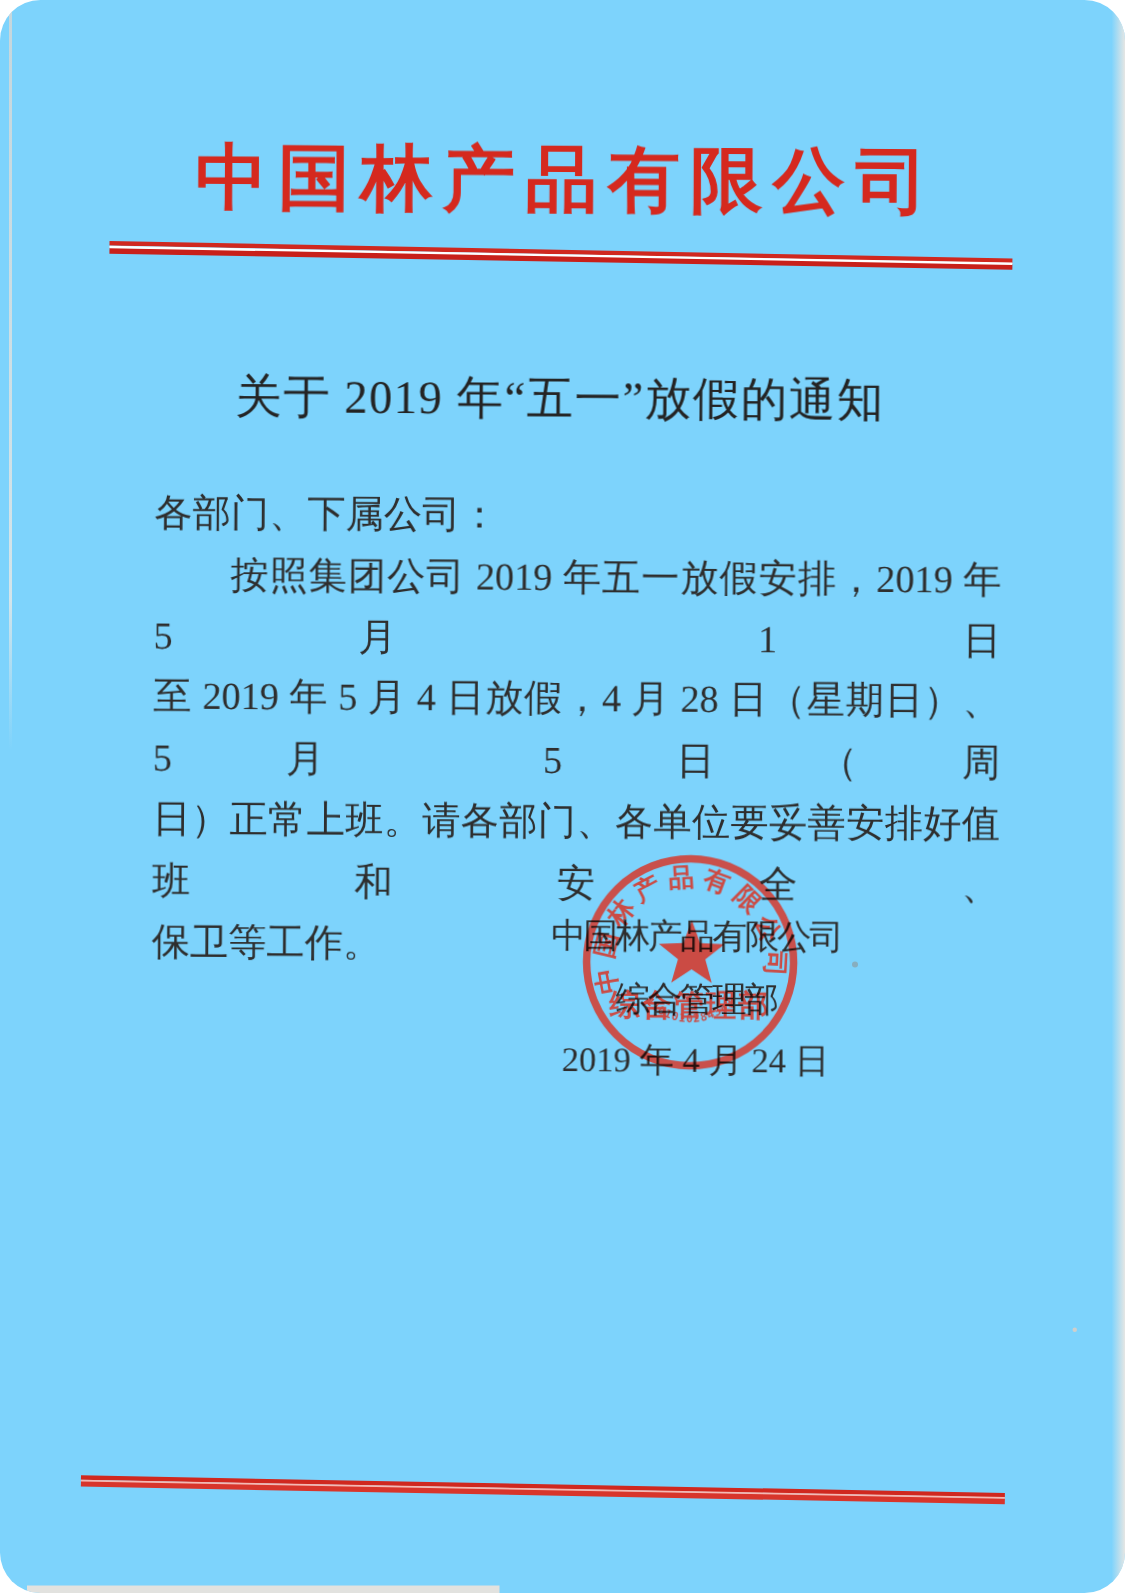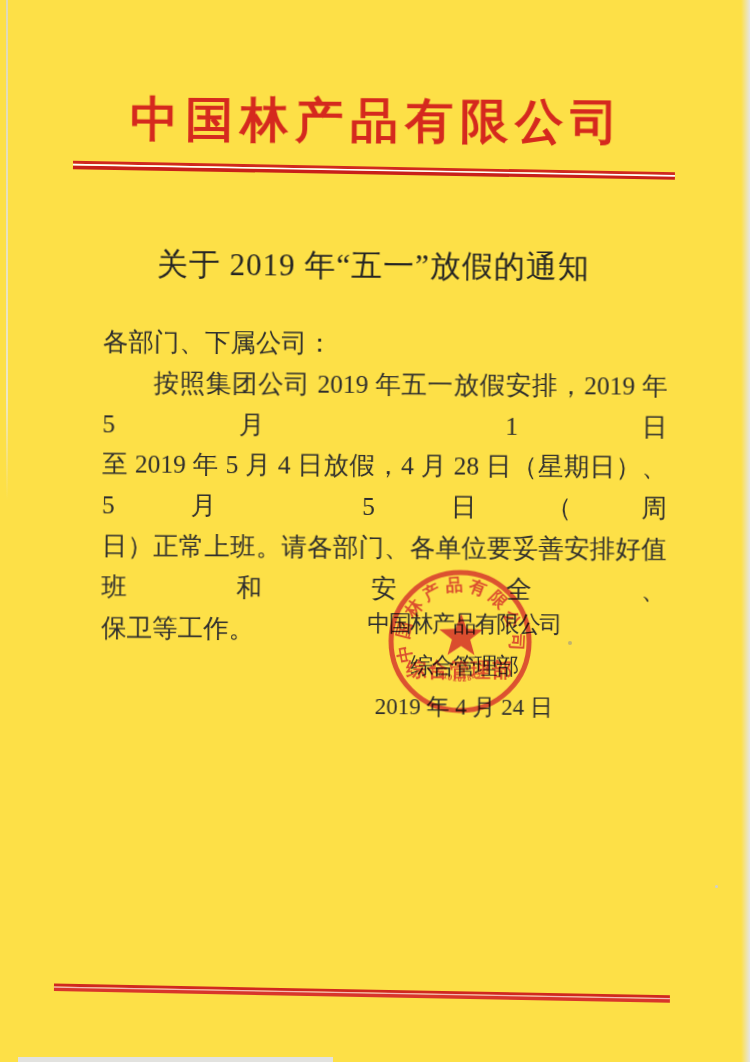--- a/index.html
+++ b/index.html
@@ -1,20 +1,21 @@
 <!DOCTYPE html>
 <html><head>
 <meta charset="utf-8">
 <style>
   html,body{margin:0;padding:0;background:#ffffff;}
   .sheet{
     position:relative;width:750px;height:1062px;margin:0 auto;
-    background:#fde047;overflow:hidden;
+    background:#7dd3fc;overflow:hidden;
     font-family:"Liberation Serif","DejaVu Serif",serif;
     color:#2b2b2b;
+    border-radius:27px;
   }
   .tilt{position:absolute;inset:0;transform:rotate(0.35deg);transform-origin:50% 0;}
 
   .company-header{
     position:absolute;top:92px;left:0;width:750px;
     text-align:center;
     font-family:"Liberation Sans","DejaVu Sans",sans-serif;
     font-weight:bold;font-size:48px;line-height:58px;
     color:#d5291e;letter-spacing:7px;text-indent:7px;
     filter:blur(.2px);

